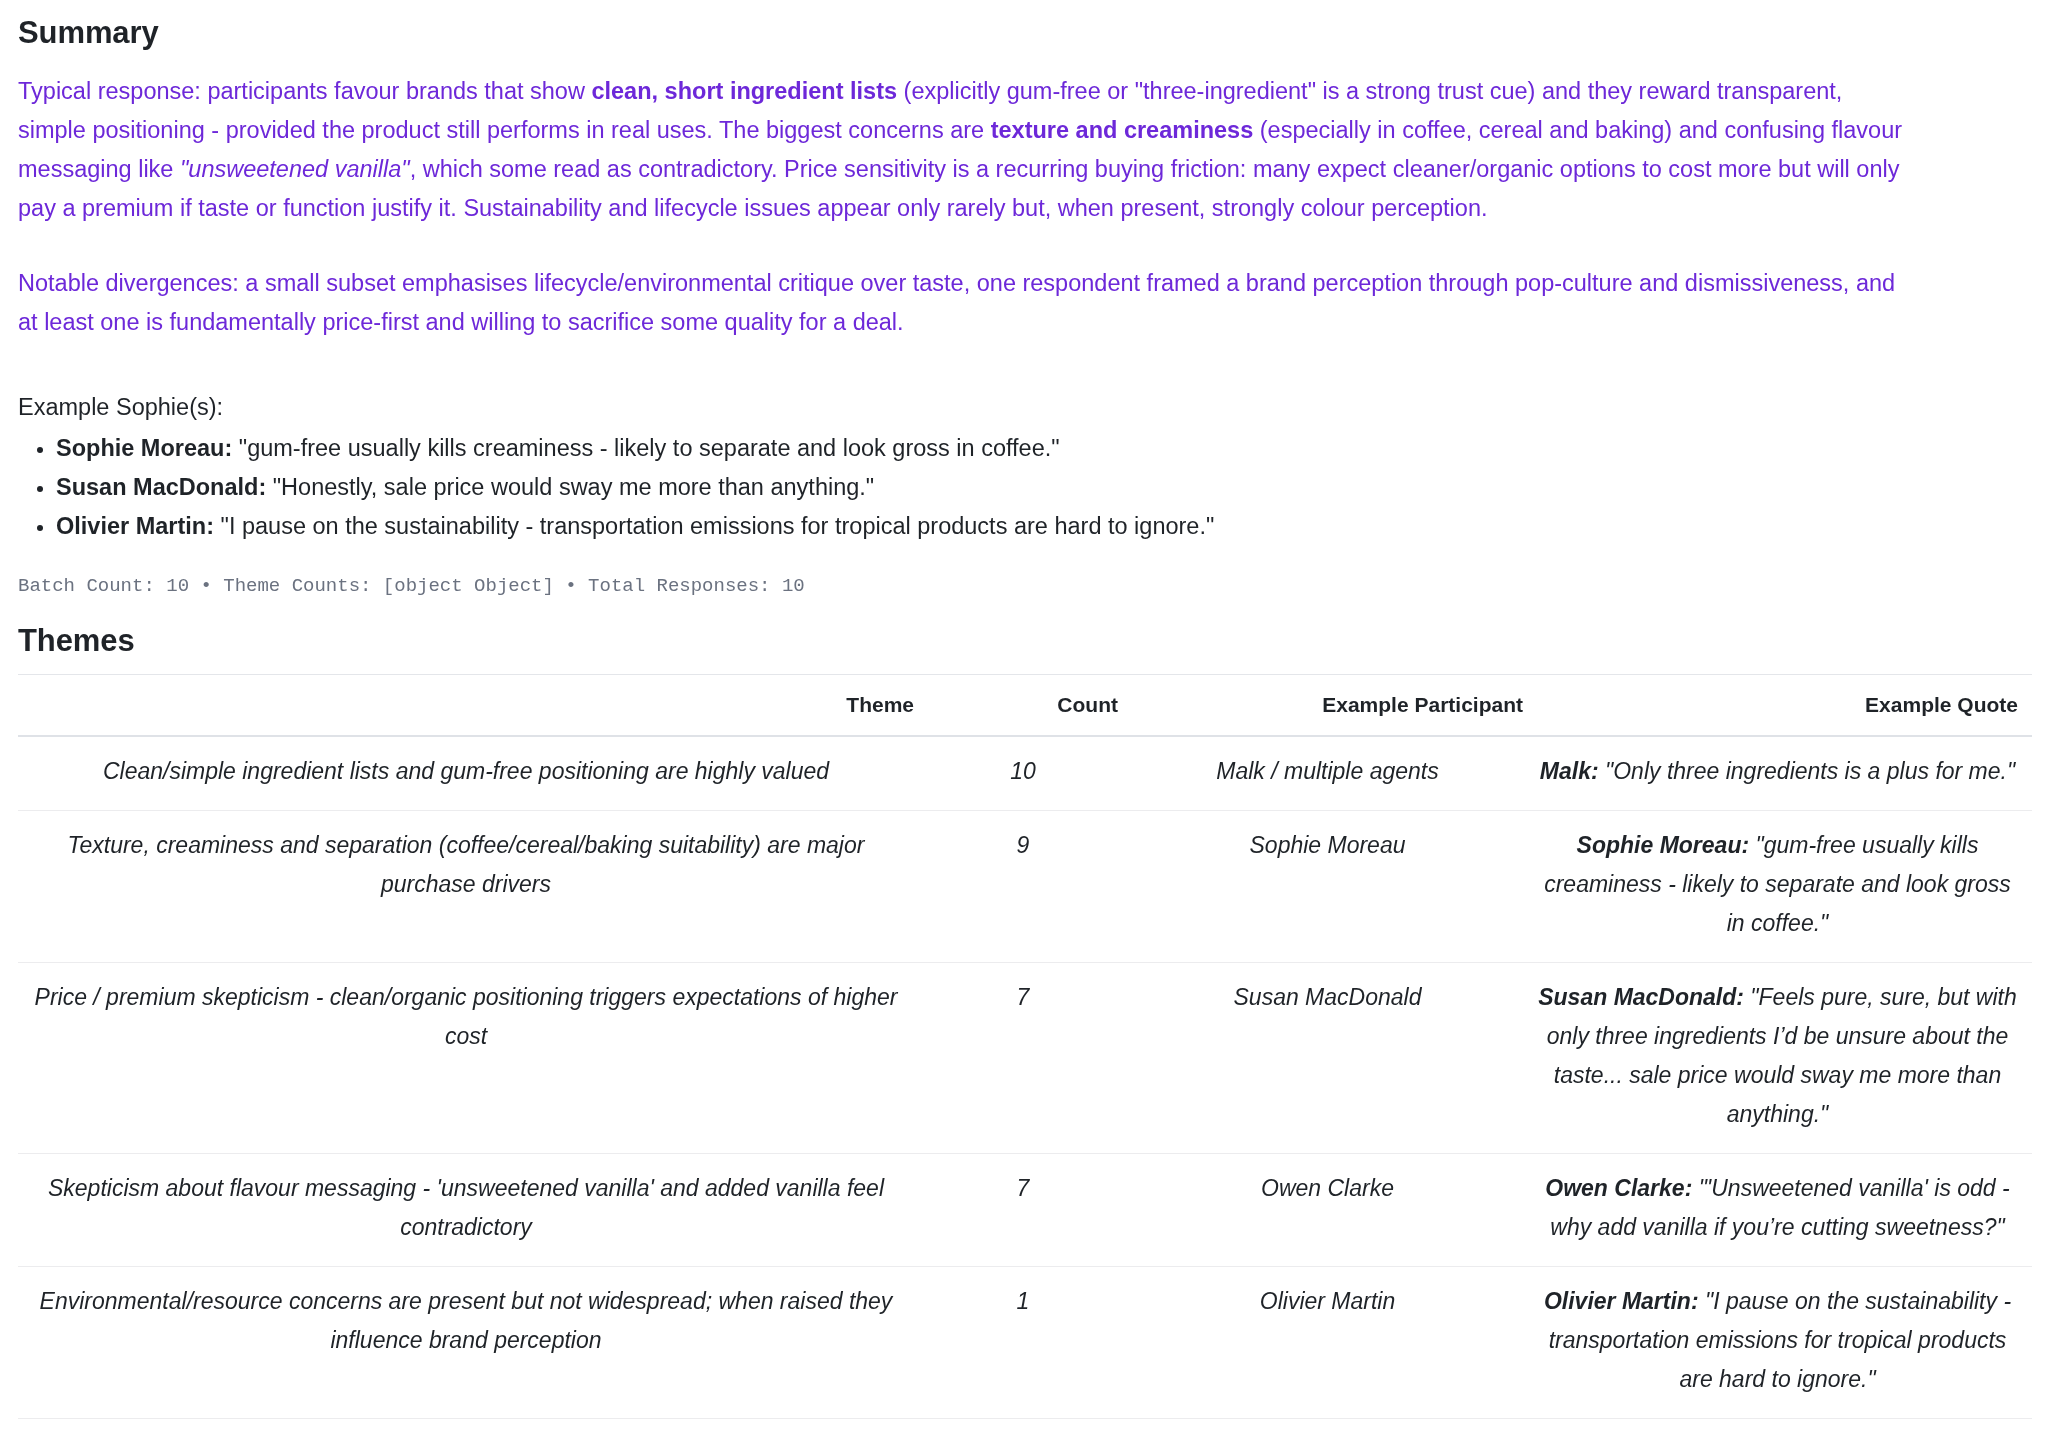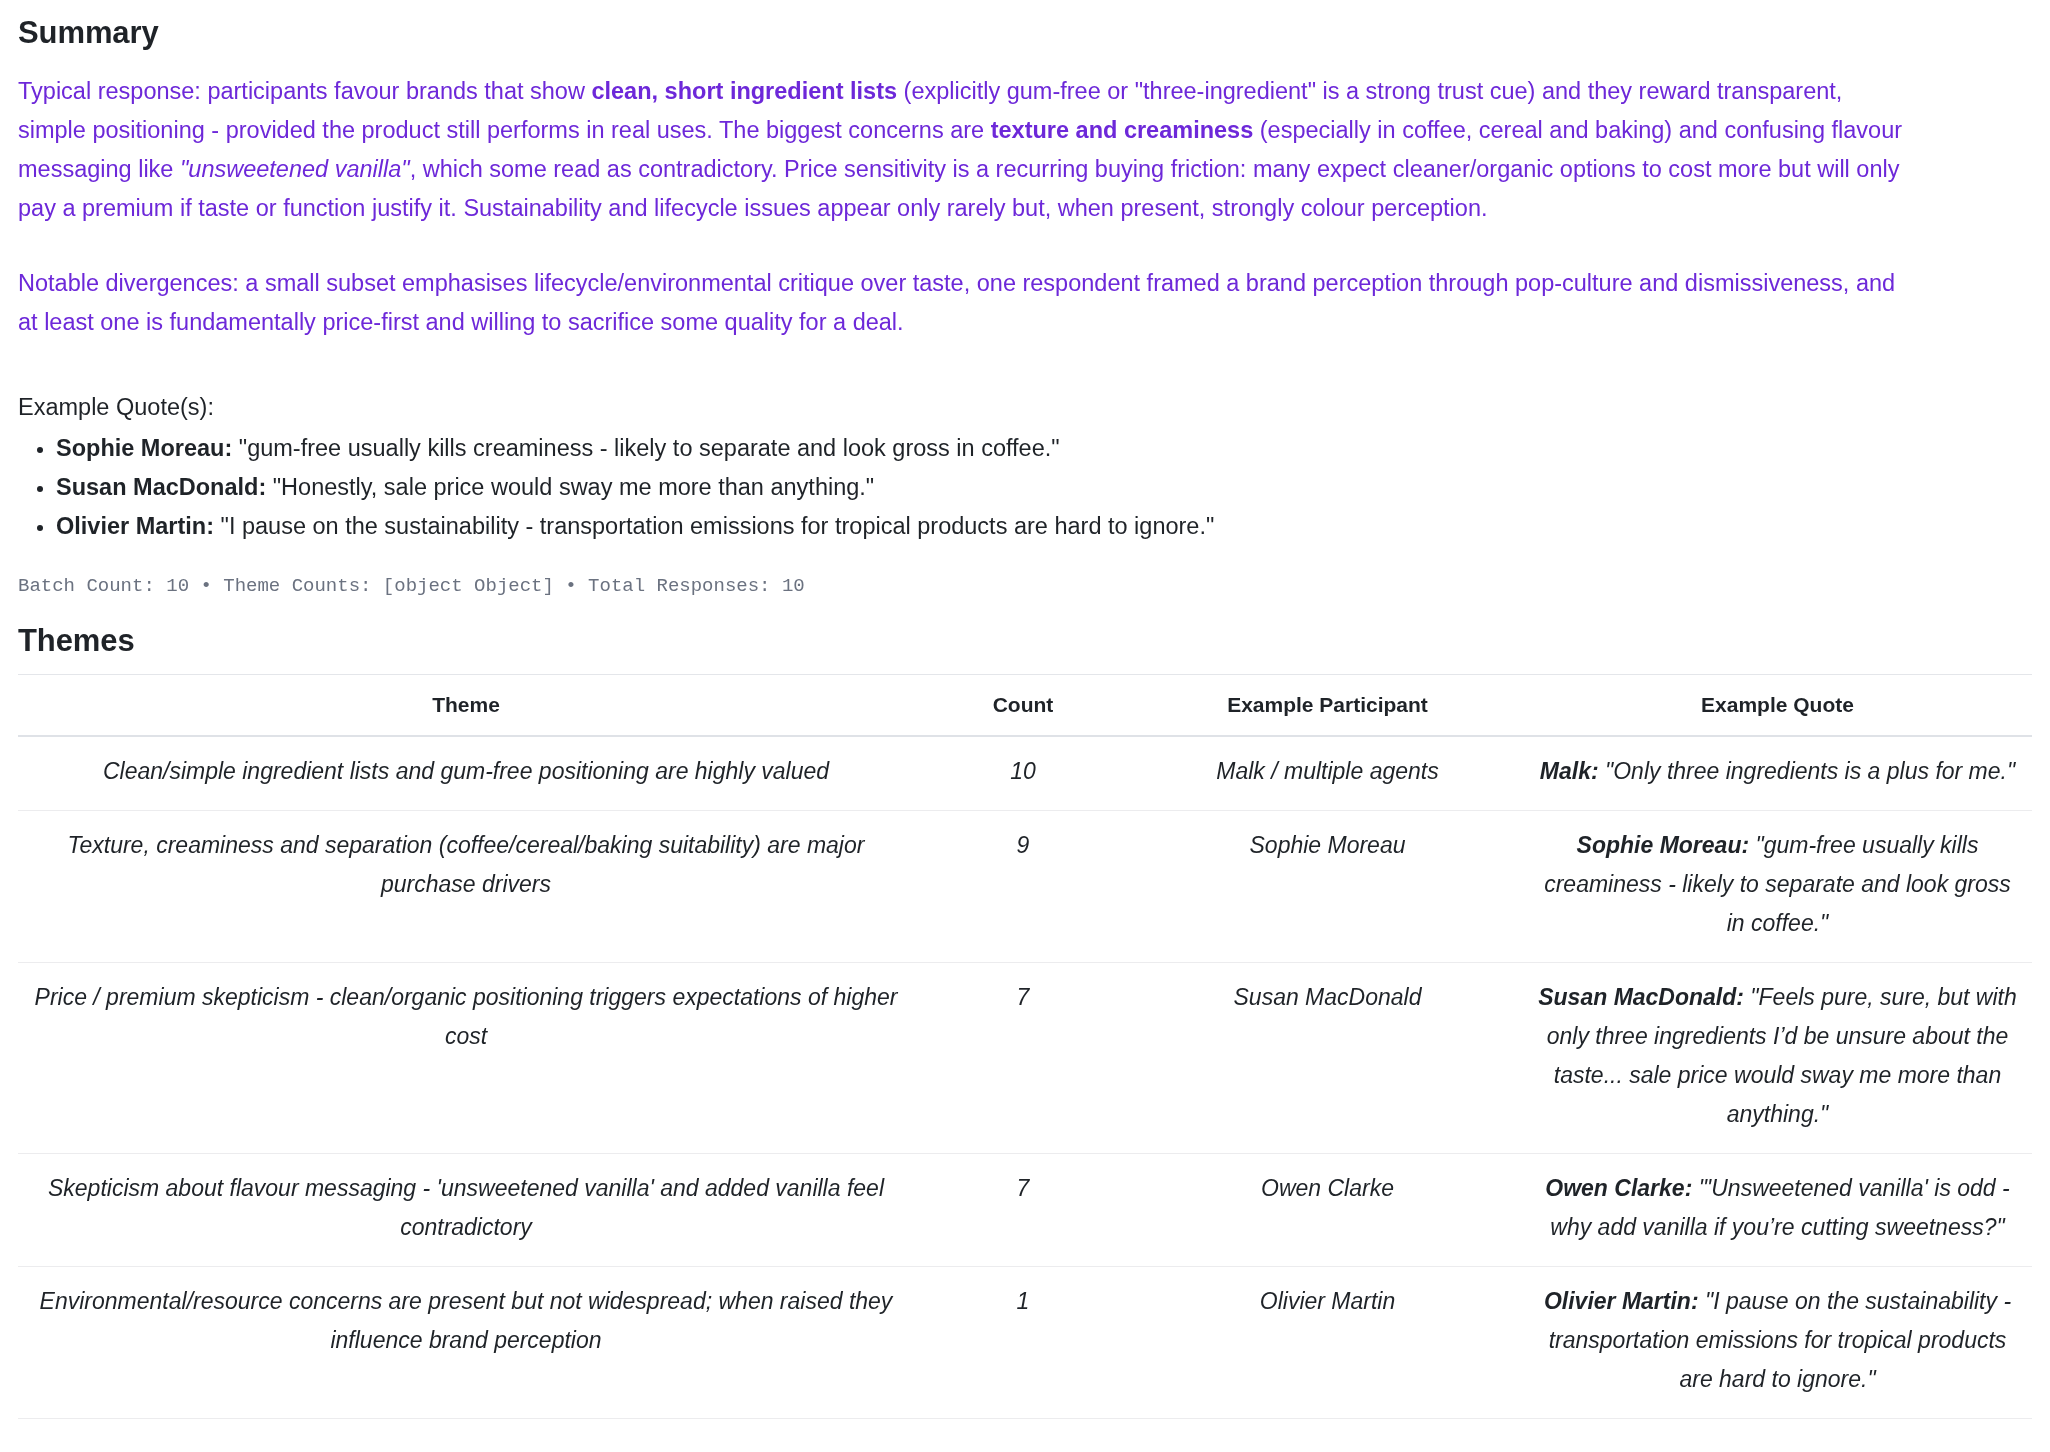--- a/index.html
+++ b/index.html
@@ -69,21 +69,21 @@
     margin: 0 0 4px 0;
     font-family: Liberation Mono, monospace;
   }
   table.themes-table {
     border-collapse: collapse;
     width: 2014px;
     table-layout: fixed;
     border-top: 1px solid #e4e6ea;
   }
   table.themes-table th {
-    text-align: center;
+    text-align: right;
     font-size: 21px;
     font-weight: 700;
     color: #1f2328;
     padding: 16px 14px 16px 0;
     border-bottom: 2px solid #dfe2e7;
     vertical-align: top;
     line-height: 1.35;
   }
   table.themes-table td {
     text-align: center;
@@ -112,21 +112,21 @@
 <body>
 
 <div class="page">
 
   <h2 class="section-heading">Summary</h2>
 
   <p class="body-para"><span>Typical response: participants favour brands that show </span><span class="b">clean, short ingredient lists</span><span> (explicitly gum-free or "three-ingredient" is a strong trust cue) and they reward transparent, simple positioning - provided the product still performs in real uses. The biggest concerns are </span><span class="b">texture and creaminess</span><span> (especially in coffee, cereal and baking) and confusing flavour messaging like </span><span class="i">"unsweetened vanilla"</span><span>, which some read as contradictory. Price sensitivity is a recurring buying friction: many expect cleaner/organic options to cost more but will only pay a premium if taste or function justify it. Sustainability and lifecycle issues appear only rarely but, when present, strongly colour perception.</span></p>
 
   <p class="body-para tight">Notable divergences: a small subset emphasises lifecycle/environmental critique over taste, one respondent framed a brand perception through pop-culture and dismissiveness, and at least one is fundamentally price-first and willing to sacrifice some quality for a deal.</p>
 
-  <div class="quotes-label">Example Quote(s):</div>
+  <div class="quotes-label">Example Sophie(s):</div>
 
   <ul class="quote-list">
     <li><span class="b">Sophie Moreau:</span><span> "gum-free usually kills creaminess - likely to separate and look gross in coffee."</span></li>
     <li><span class="b">Susan MacDonald:</span><span> "Honestly, sale price would sway me more than anything."</span></li>
     <li><span class="b">Olivier Martin:</span><span> "I pause on the sustainability - transportation emissions for tropical products are hard to ignore."</span></li>
   </ul>
 
   <div class="meta-line">Batch Count: 10 • Theme Counts: [object Object] • Total Responses: 10</div>
 
   <h2 class="themes-heading">Themes</h2>

